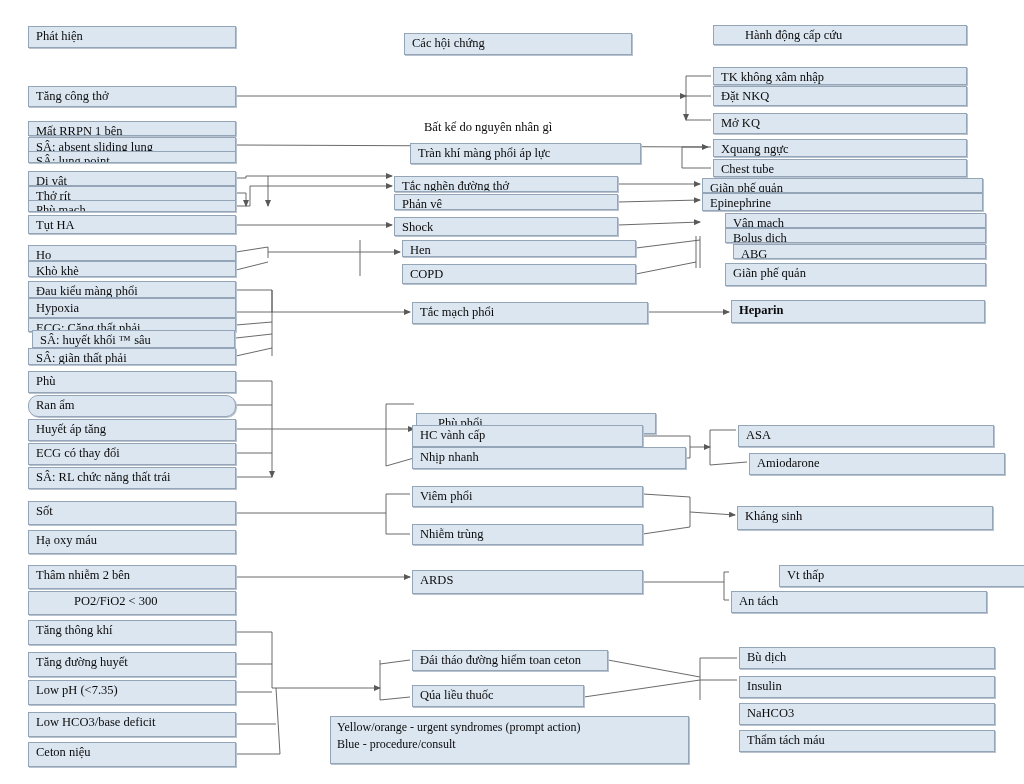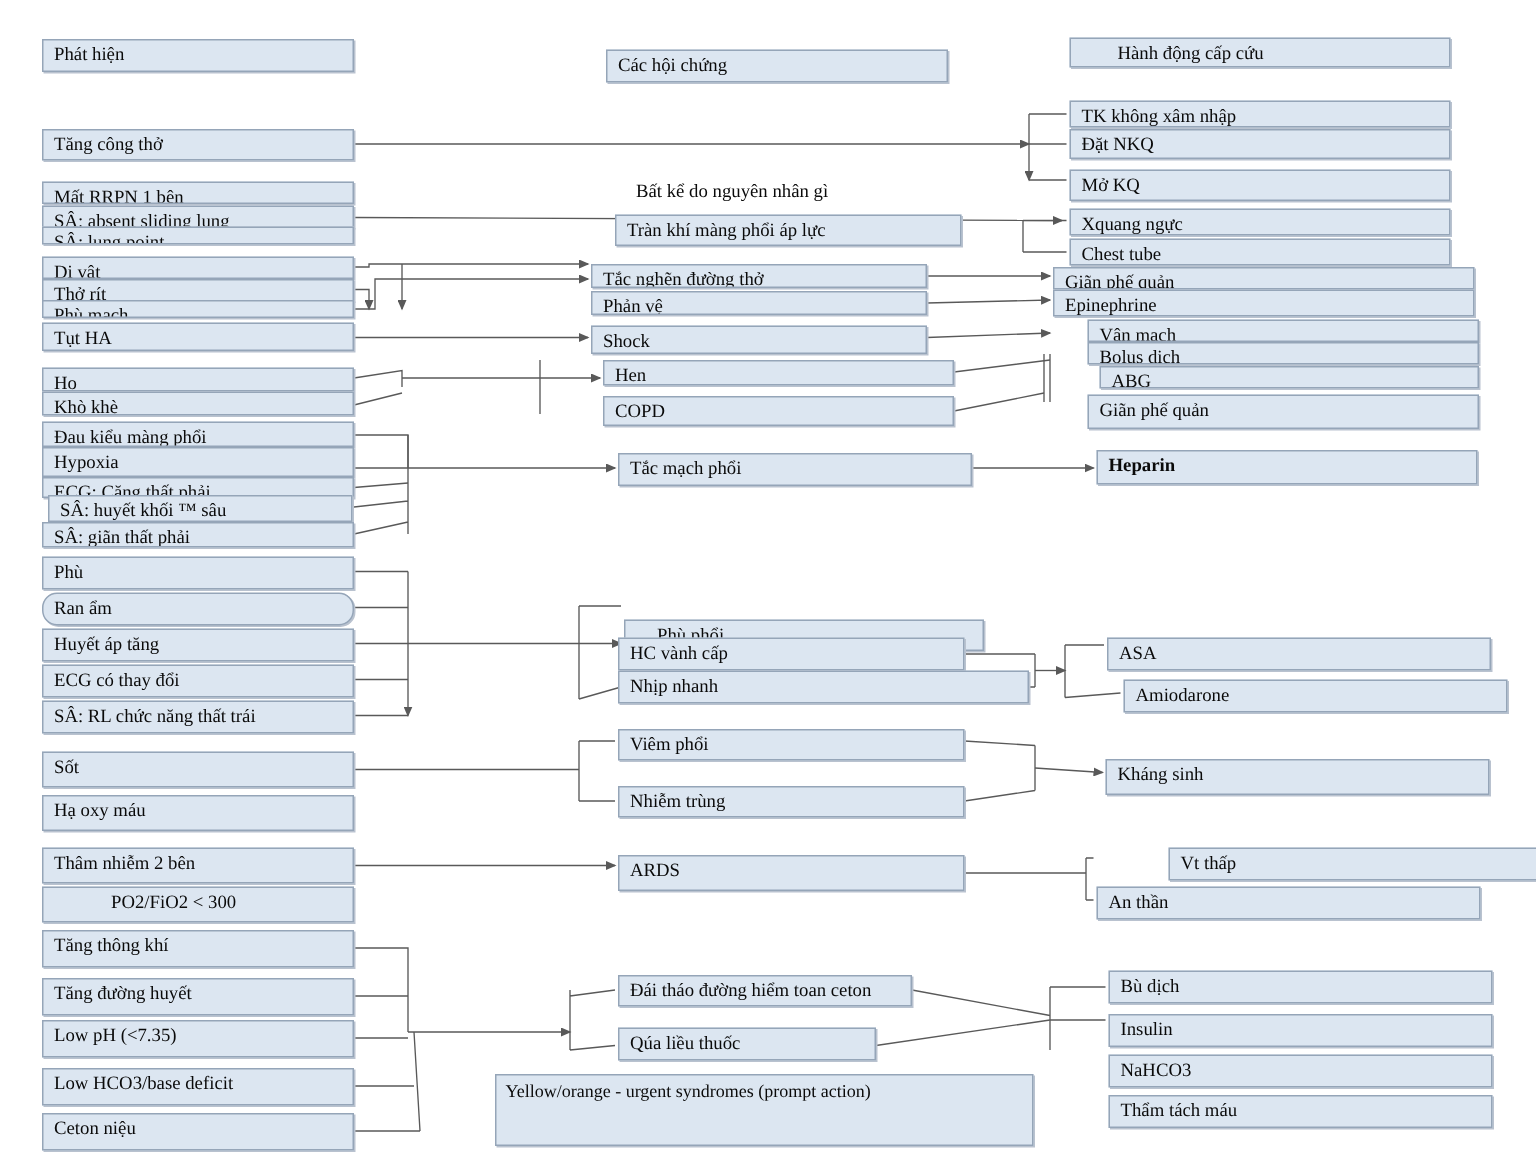--- a/index.html
+++ b/index.html
@@ -149,23 +149,24 @@
       <div class="node" style="left: 702px; top: 193px; width: 281px; height: 18px;">Epinephrine</div>
       <div class="node" style="left: 725px; top: 213px; width: 261px; height: 15px;">Vận mạch</div>
       <div class="node" style="left: 725px; top: 228px; width: 261px; height: 15px;">Bolus dịch</div>
       <div class="node" style="left: 733px; top: 244px; width: 253px; height: 15px;">ABG</div>
       <div class="node" style="left: 725px; top: 263px; width: 261px; height: 23px;">Giãn phế quản</div>
       <div class="node" style="left: 731px; top: 300px; width: 254px; height: 23px; font-weight: bold;">Heparin</div>
       <div class="node" style="left: 738px; top: 425px; width: 256px; height: 22px;">ASA</div>
       <div class="node" style="left: 749px; top: 453px; width: 256px; height: 22px;">Amiodarone</div>
       <div class="node" style="left: 737px; top: 506px; width: 256px; height: 24px;">Kháng sinh</div>
       <div class="node" style="left: 731px; top: 565px; width: 256px; height: 22px; margin-left: 48px;">Vt thấp</div>
-      <div class="node" style="left: 731px; top: 591px; width: 256px; height: 22px;">An thần</div>
+      <div class="node" style="left: 731px; top: 591px; width: 256px; height: 22px;">An tách</div>
       <div class="node" style="left: 739px; top: 647px; width: 256px; height: 22px;">Bù dịch</div>
       <div class="node" style="left: 739px; top: 676px; width: 256px; height: 22px;">Insulin</div>
       <div class="node" style="left: 739px; top: 703px; width: 256px; height: 22px;">NaHCO3</div>
       <div class="node" style="left: 739px; top: 730px; width: 256px; height: 22px;">Thẩm tách máu</div>
       <div class="node legend" style="left: 330px; top: 716px; width: 359px; height: 48px;">
         <div>Yellow/orange - urgent syndromes (prompt action)</div>
+        <div>Blue - procedure/consult</div>
       </div>
       <div class="plain" style="left: 424px; top: 120px;">Bất kể do nguyên nhân gì</div>
     </div>
 </div>
 
 </body></html>

